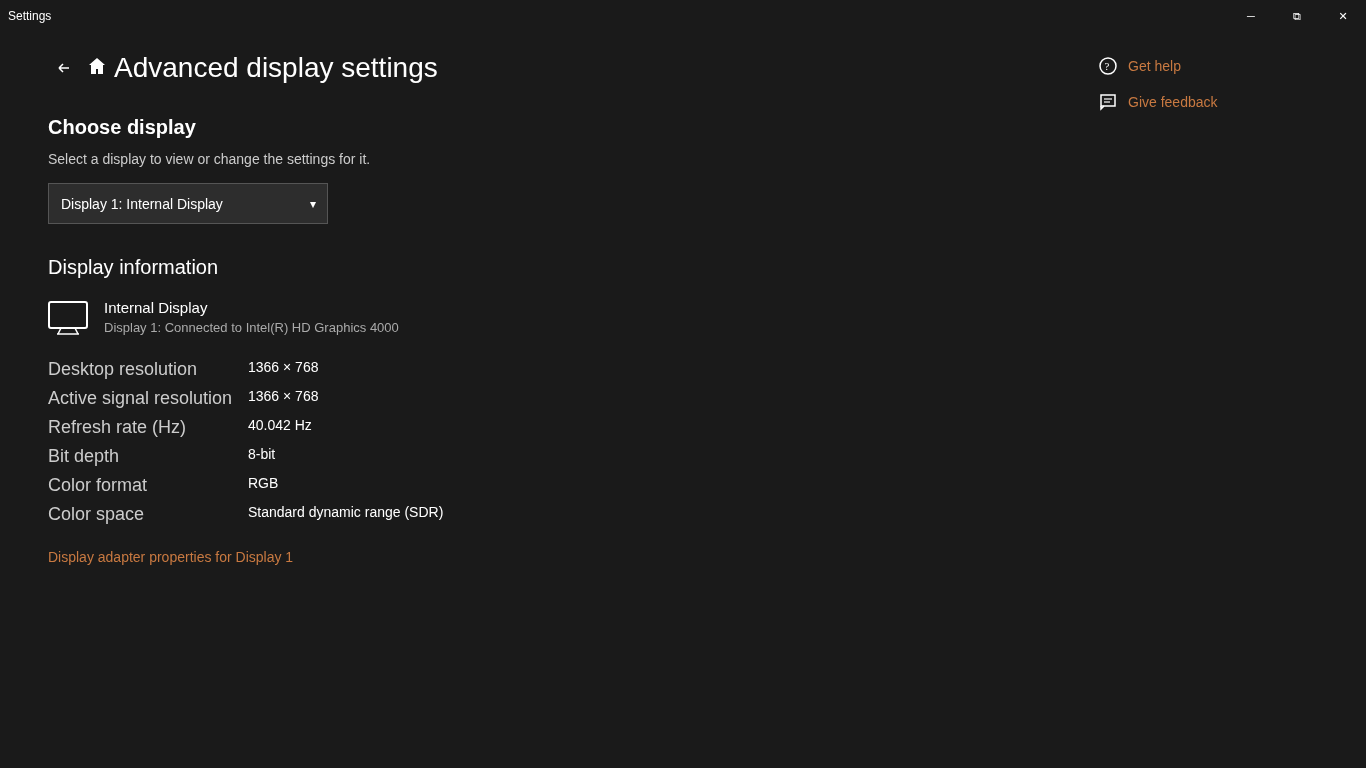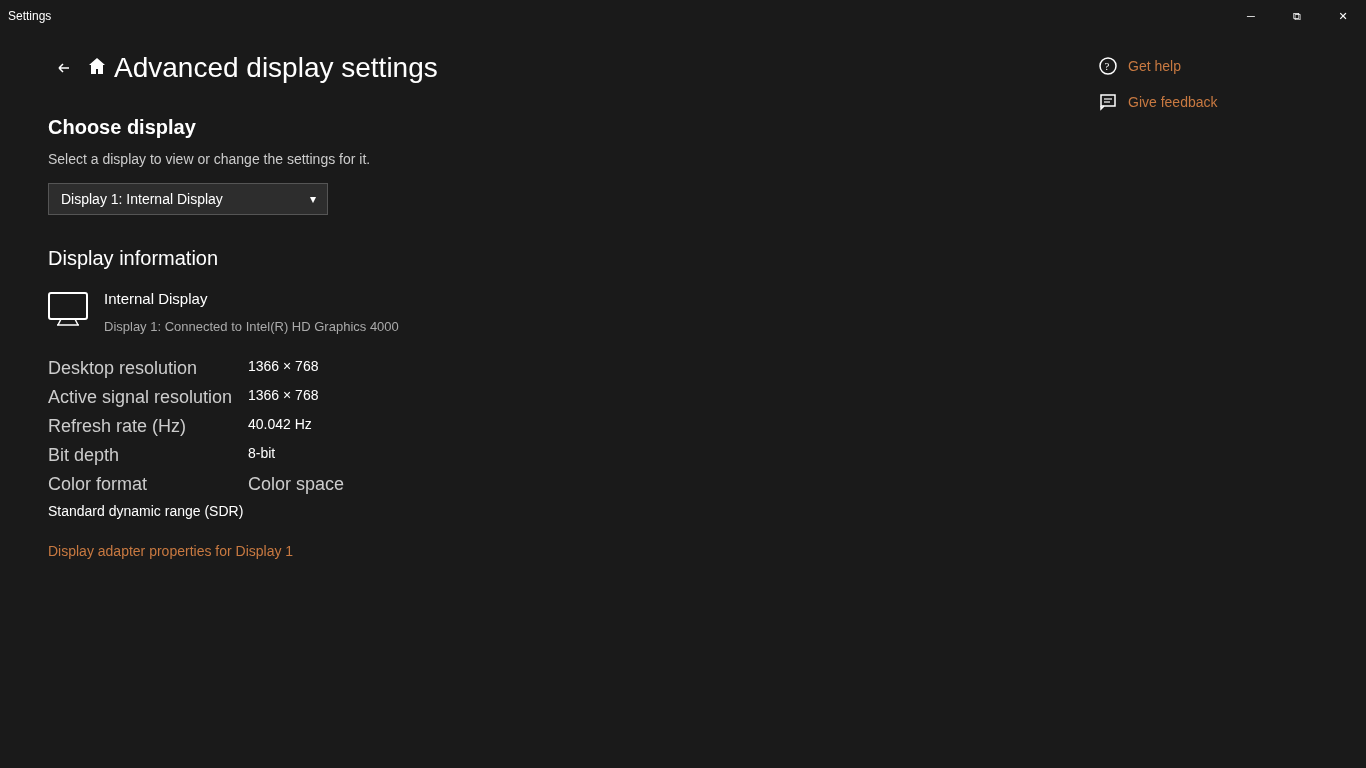--- a/index.html
+++ b/index.html
@@ -132,21 +132,21 @@
       outline: none;
     }
 
     .dropdown-container {
       position: relative;
       width: 280px;
     }
 
     .dropdown-container select {
       width: 280px;
-      height: 32px;
+      height: 41px;
       background-color: #2d2d2d;
       border: 1px solid #555;
       color: #ffffff;
       font-size: 14px;
       padding: 0 12px;
       cursor: pointer;
       appearance: none;
       -webkit-appearance: none;
       outline: none;
     }
@@ -183,21 +183,21 @@
     .monitor-icon {
       width: 40px;
       height: 34px;
       flex-shrink: 0;
       margin-top: 2px;
     }
 
     .display-card-text {
       display: flex;
       flex-direction: column;
-      gap: 12px;
+      gap: 4px;
     }
 
     .display-name {
       font-size: 15px;
       font-weight: 500;
       color: #ffffff;
     }
 
     .display-sub {
       font-size: 13px;
@@ -334,20 +334,21 @@
       <div class="info-table" id="info-table">
       <span class="info-label">Desktop resolution</span>
           <span class="info-value">1366 × 768</span>
           <span class="info-label">Active signal resolution</span>
           <span class="info-value">1366 × 768</span>
           <span class="info-label">Refresh rate (Hz)</span>
           <span class="info-value">40.042 Hz</span>
           <span class="info-label">Bit depth</span>
           <span class="info-value">8-bit</span>
           <span class="info-label">Color format</span>
+          <span class="info-value">RGB</span>
           <span class="info-label">Color space</span>
           <span class="info-value">Standard dynamic range (SDR)</span>
         </div>
 
       <a class="link">Display adapter properties for Display 1</a>
     </div>
 
   </div>
 
   <div class="right-sidebar">

